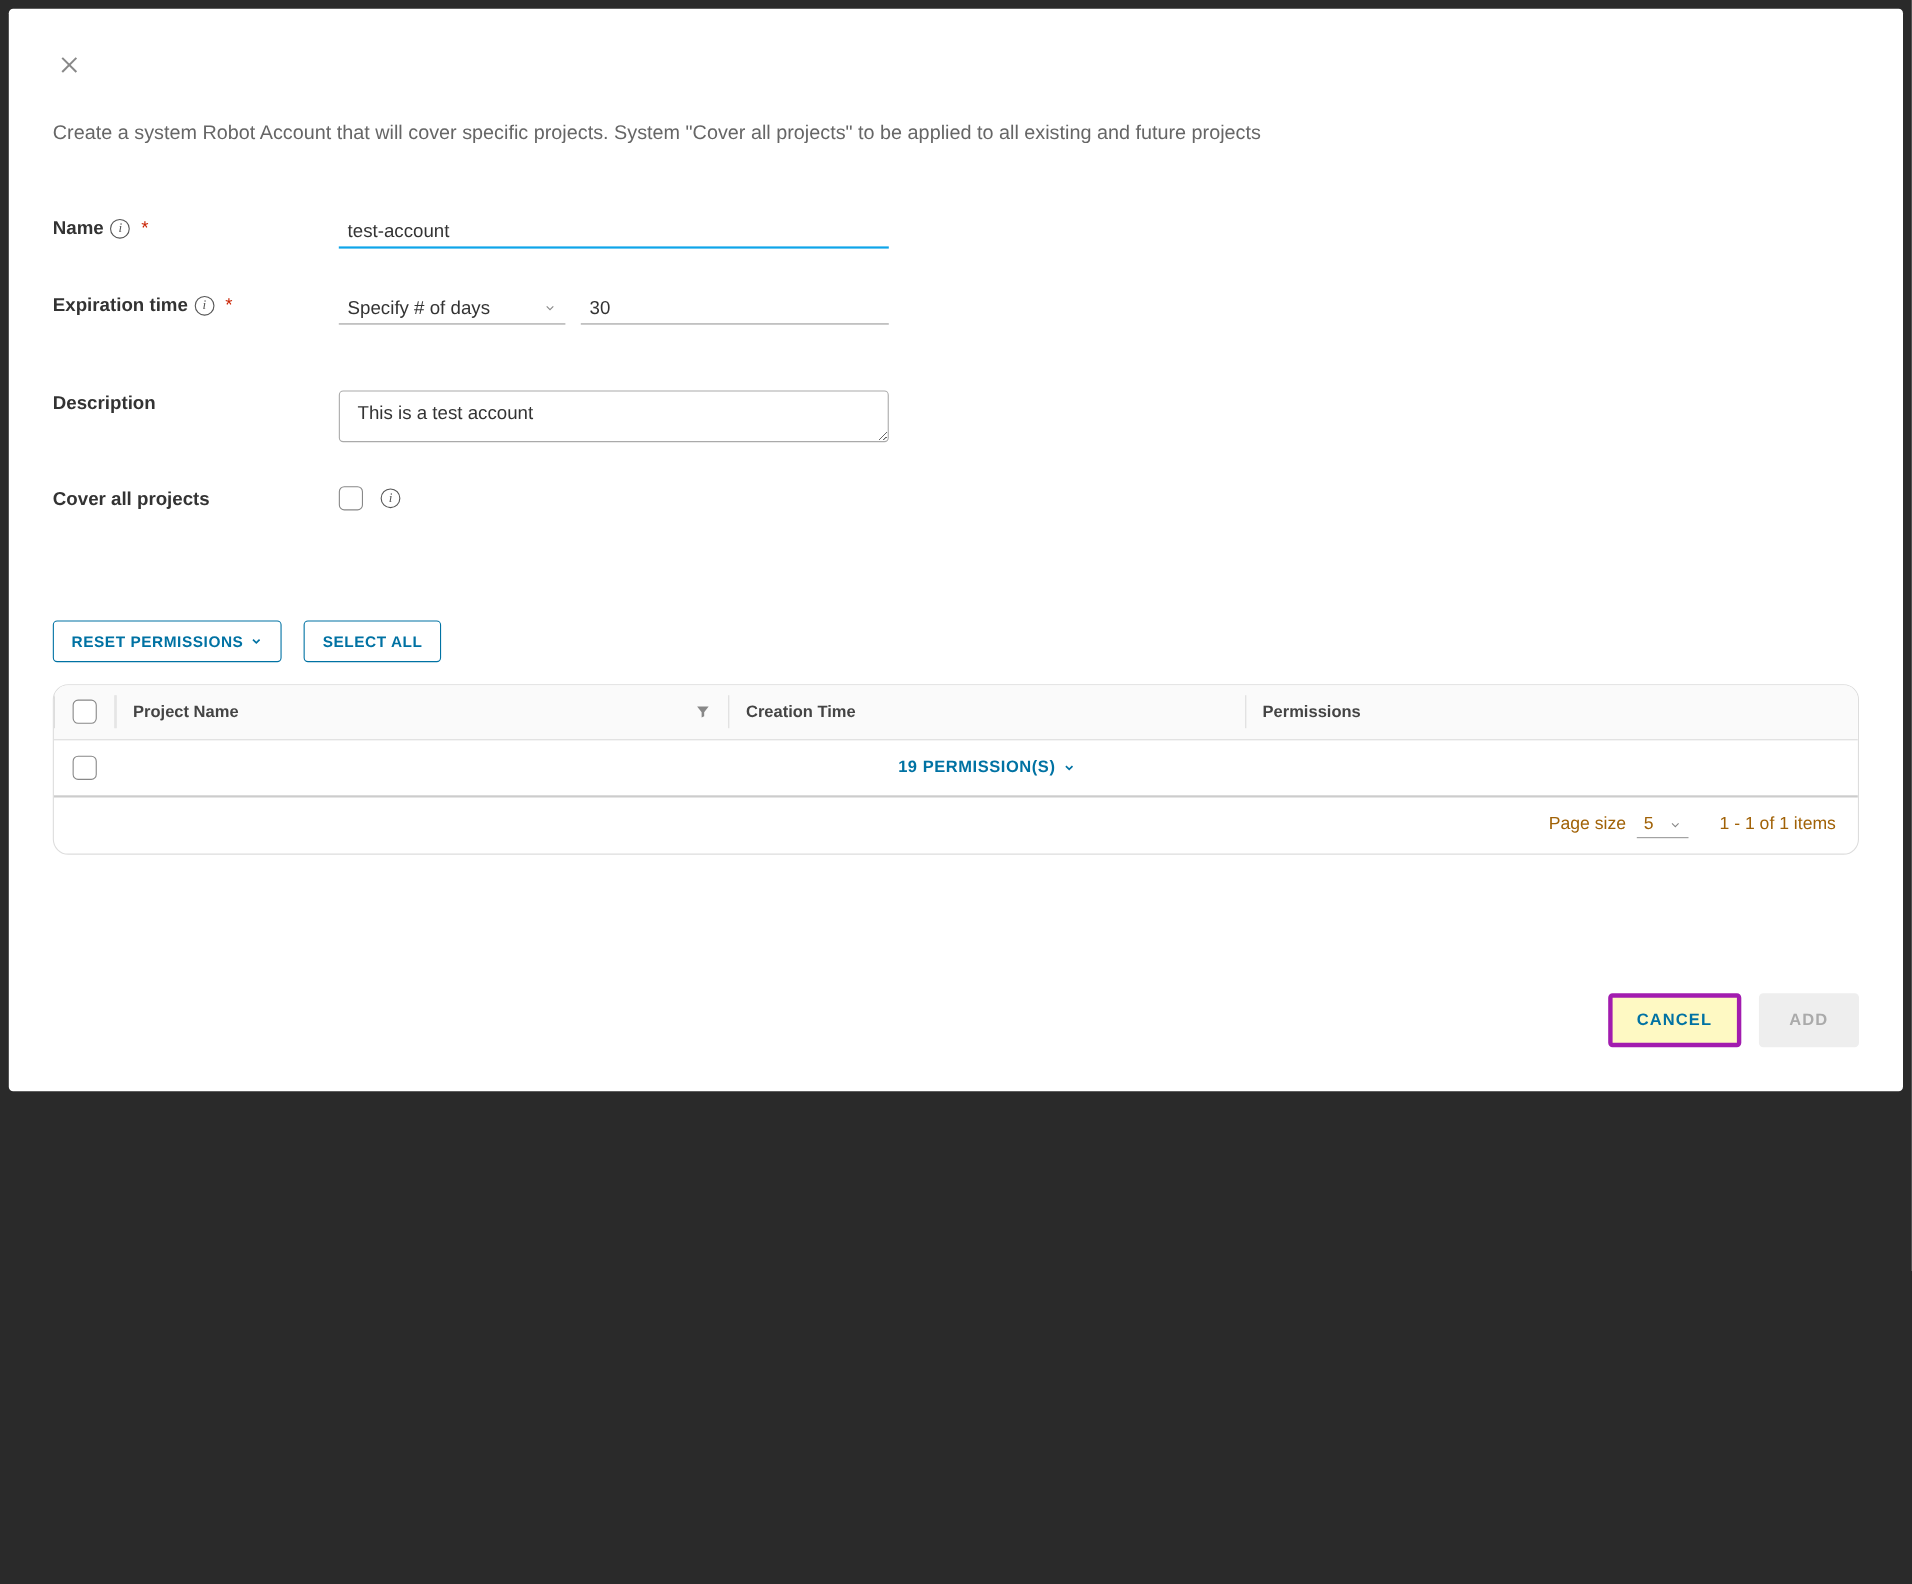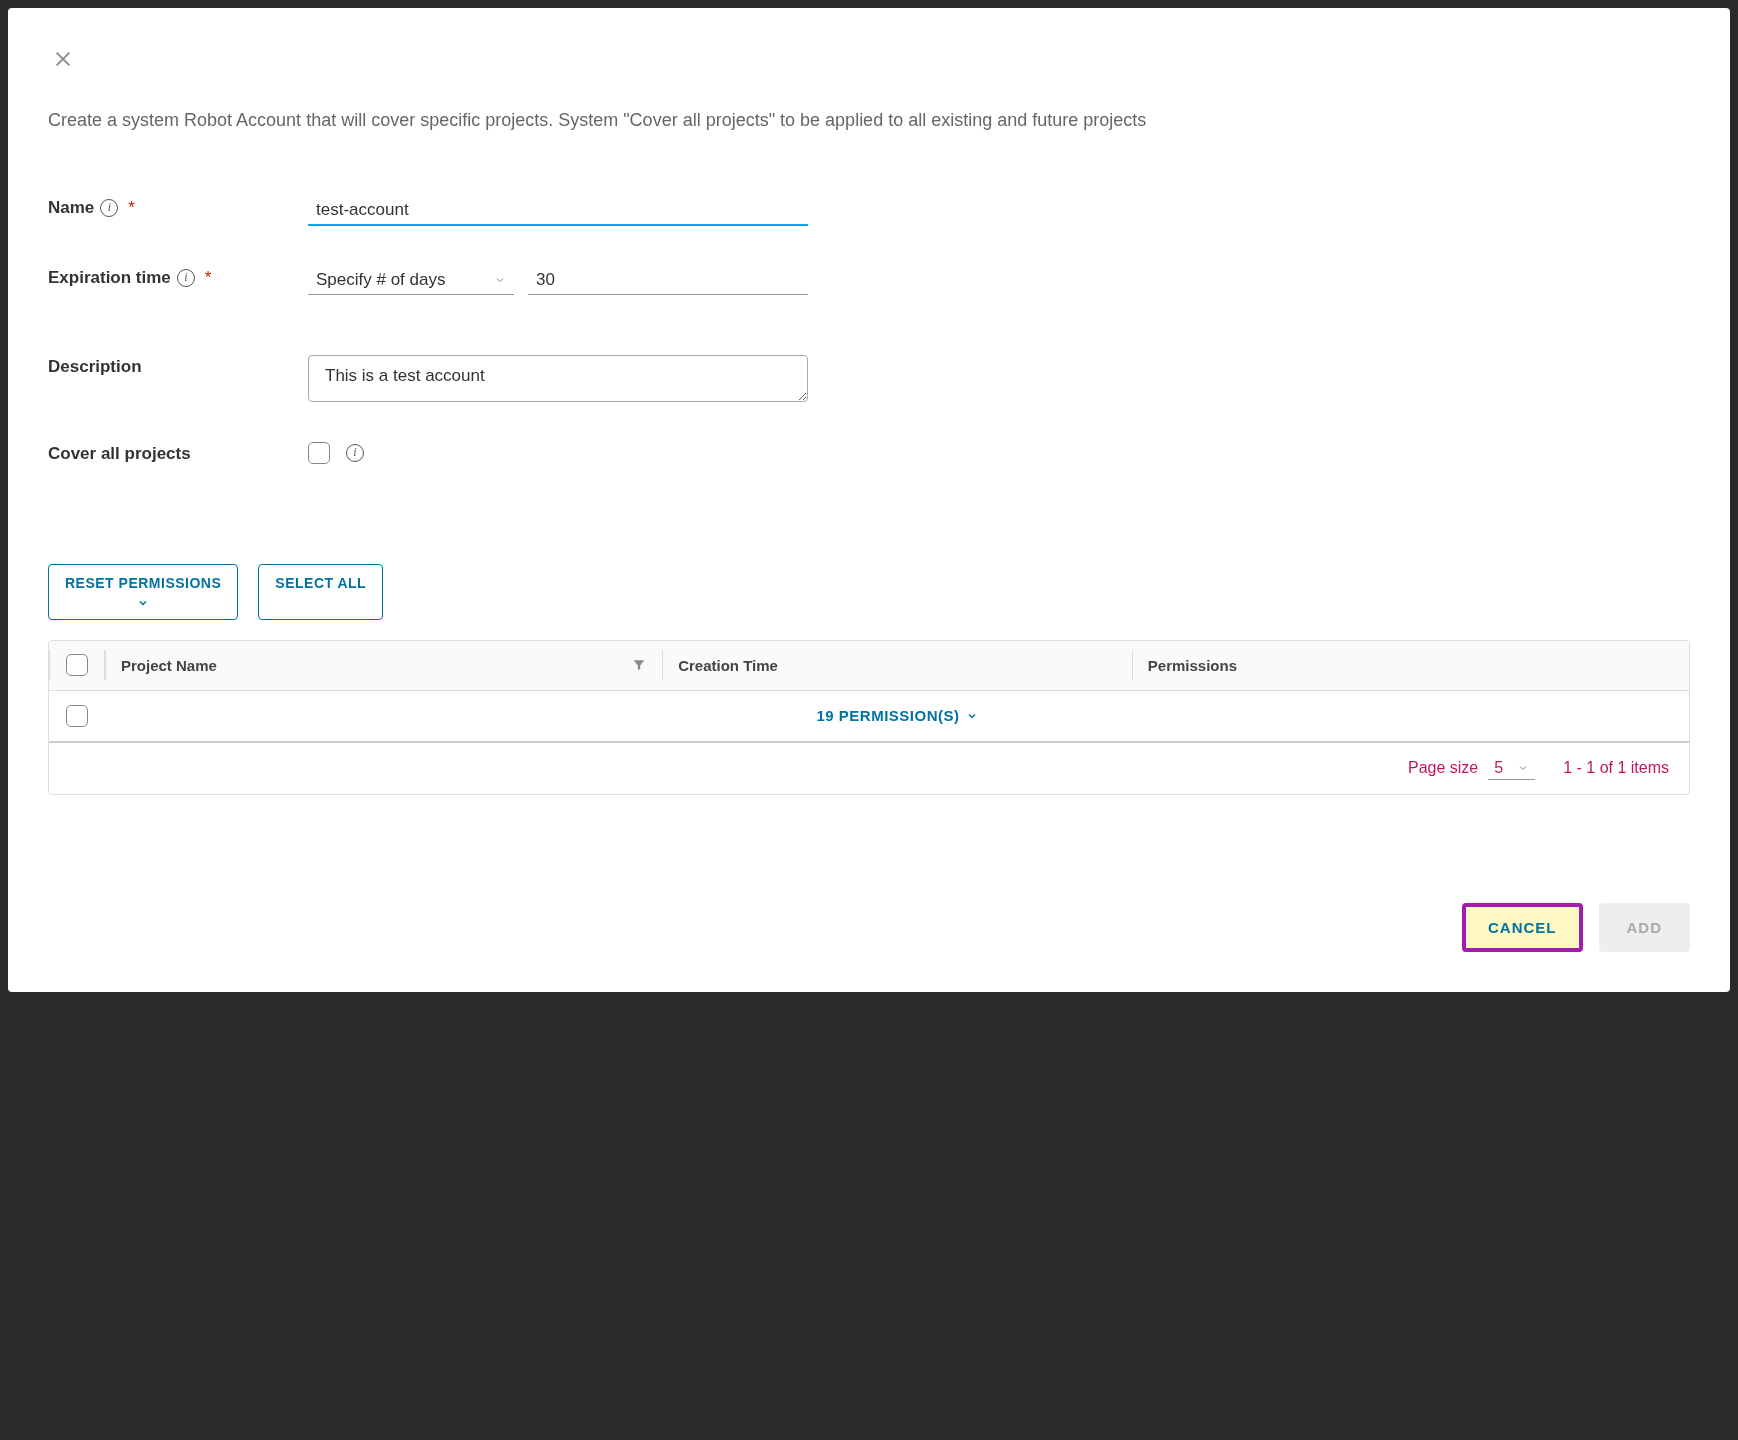--- a/index.html
+++ b/index.html
@@ -165,29 +165,28 @@
     color: #0072a3;
     font-size: 14px;
     font-weight: 600;
     letter-spacing: 0.5px;
     padding: 10px 16px;
     border-radius: 4px;
     cursor: pointer;
     display: inline-flex;
     align-items: center;
     gap: 6px;
-    flex-direction: column;
   }
   .chevron-down {
     width: 12px;
     height: 12px;
   }
   .table {
     border: 1px solid #ddd;
-    border-radius: 4px;
+    border-radius: 14px;
     overflow: hidden;
   }
   .thead {
     display: flex;
     align-items: center;
     border-bottom: 1px solid #ddd;
     background: #fafafa;
     height: 50px;
   }
   .th, .td {
@@ -263,21 +262,21 @@
     gap: 6px;
     justify-content: center;
   }
   .tfoot {
     display: flex;
     justify-content: flex-end;
     align-items: center;
     padding: 14px 20px;
     gap: 28px;
     font-size: 16px;
-    color: #be185d;
+    color: #a16207;
   }
   .pagesize-wrap {
     display: flex;
     align-items: center;
     gap: 10px;
   }
   .pagesize-select {
     border-bottom: 1px solid #999;
     display: flex;
     align-items: center;

